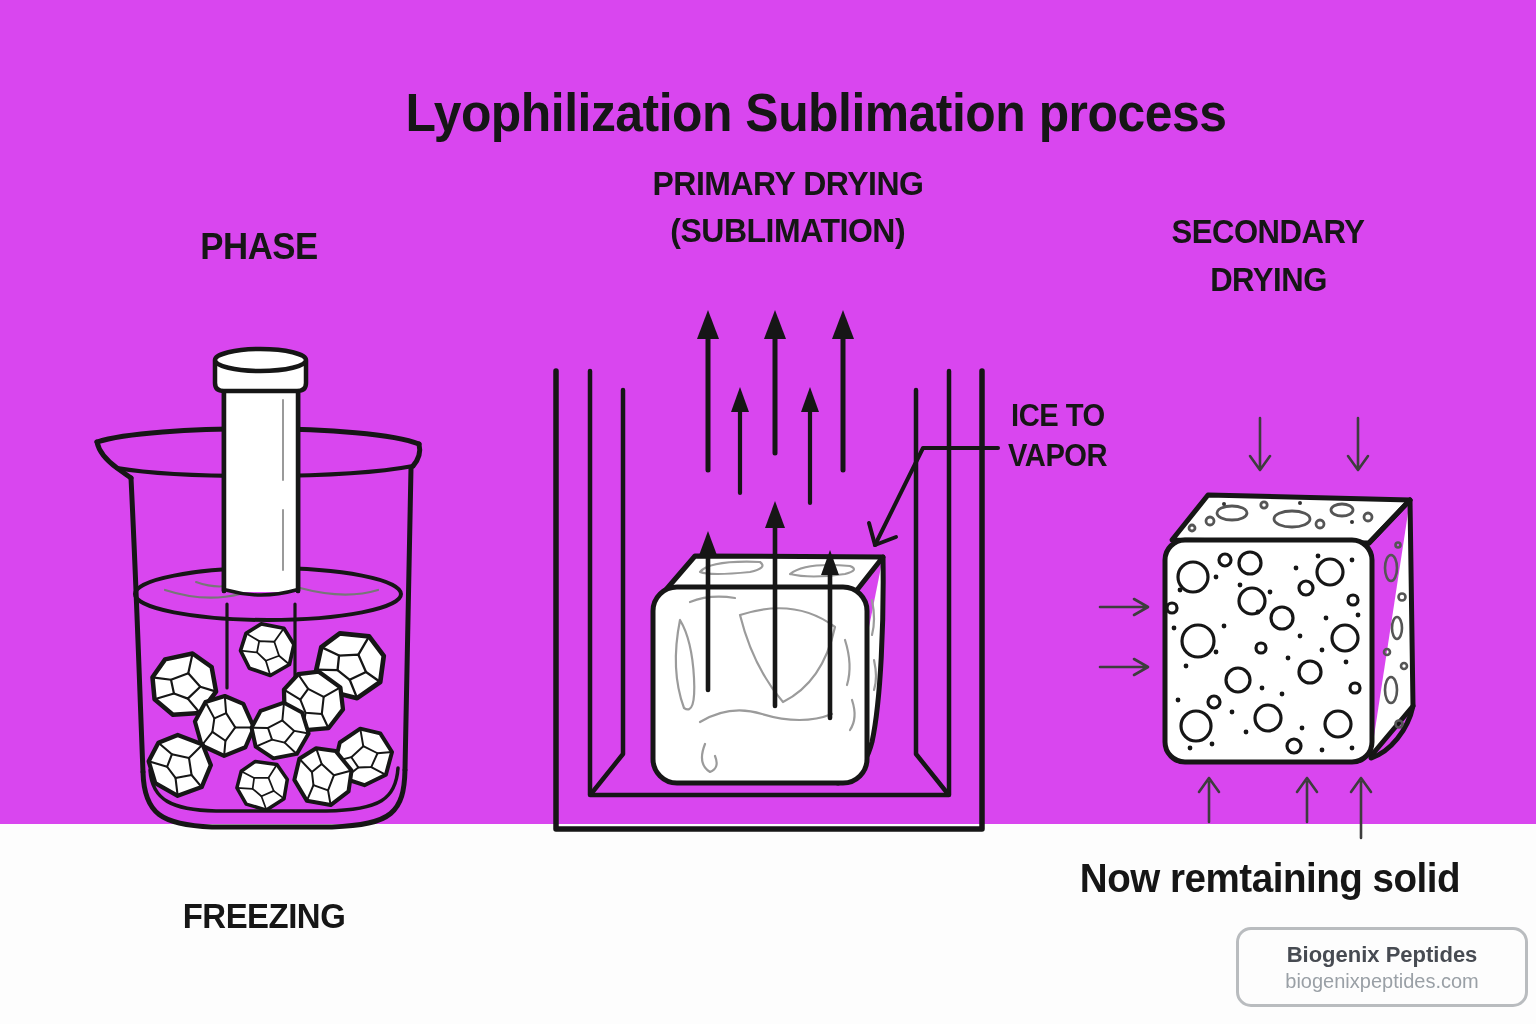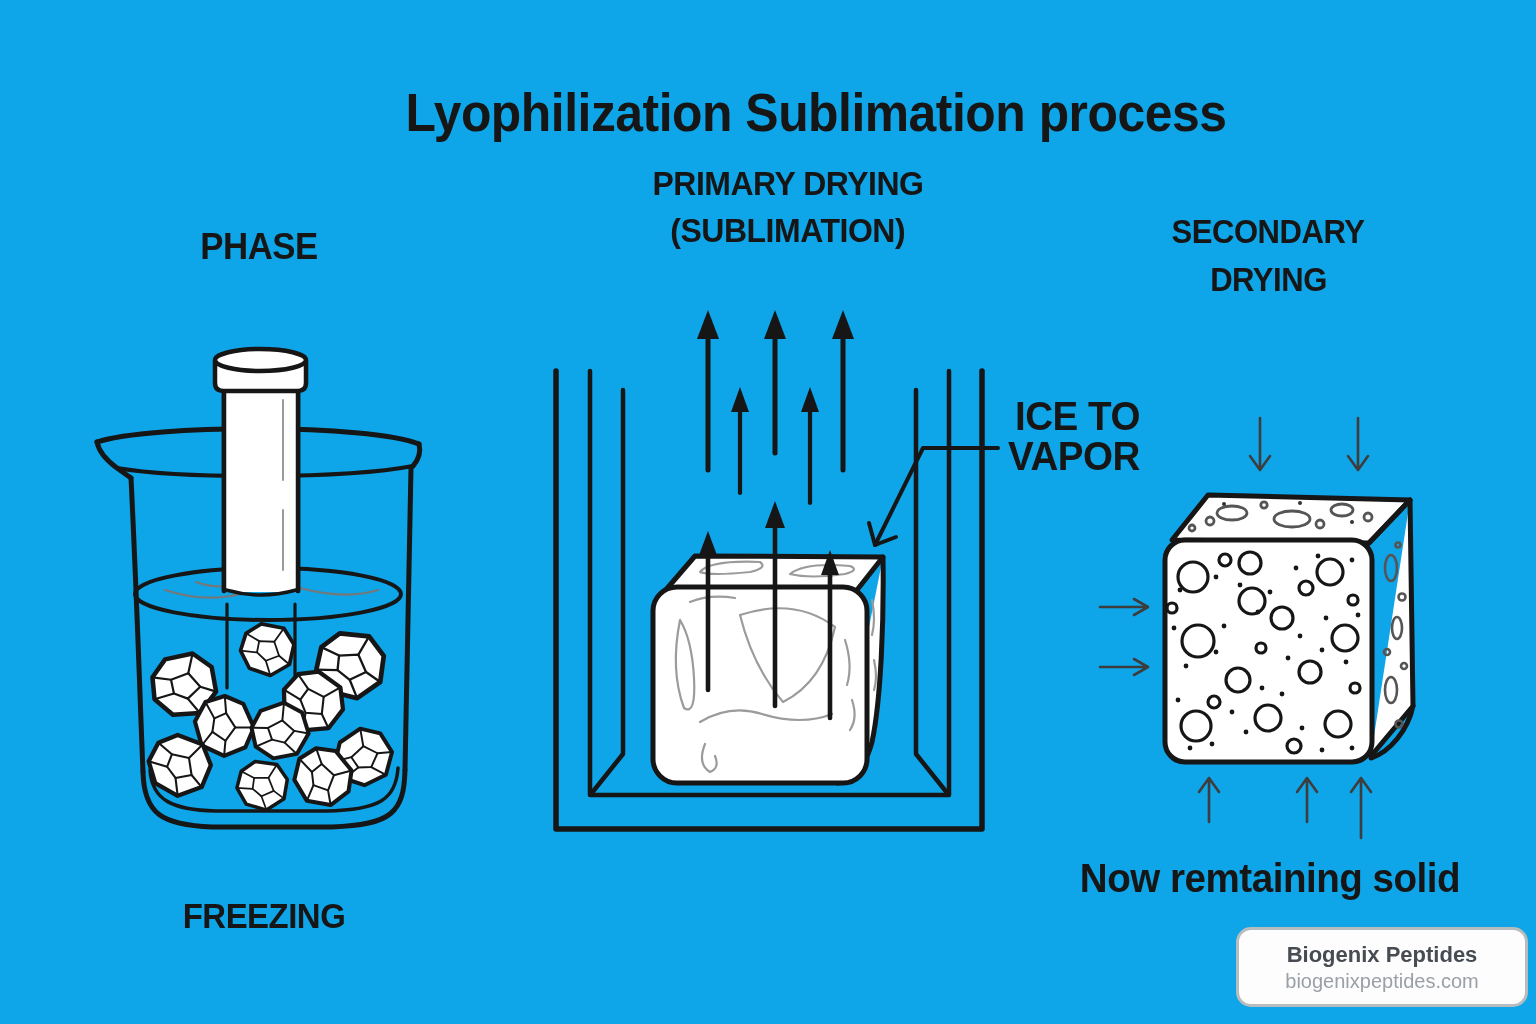--- a/index.html
+++ b/index.html
@@ -1,29 +1,29 @@
 <!DOCTYPE html>
 <html><head>
 <meta charset="utf-8">
 <style>
   * { margin:0; padding:0; box-sizing:border-box; }
   html,body { width:1536px; height:1024px; overflow:hidden; }
   body { background:#fdfdfd; font-family:"Liberation Sans", sans-serif; }
-  #stage { position:relative; width:1536px; height:1024px; background:#0ea5e9; }
+  #stage { position:relative; width:1536px; height:824px; background:#d946ef; }
   #artwork { position:absolute; left:0; top:0; }
 
   .label { position:absolute; color:#161616; font-weight:bold; white-space:nowrap; }
   .centered { transform:translateX(-50%); text-align:center; }
   .condense { display:inline-block; transform:scaleX(0.94); transform-origin:center top; letter-spacing:-0.5px; }
 
   #title        { left:816px; top:82px;  font-size:53px; }
   #primary-lbl  { left:788px; top:160px; font-size:34px; line-height:47px; }
   #phase-lbl    { left:259px; top:226px; font-size:37px; }
   #secondary-lbl{ left:1268px;top:208px; font-size:33px; line-height:48px; }
-  #ice-vapor-lbl{ left:1008px;top:396px; font-size:41px; line-height:40px; text-align:right; }
+  #ice-vapor-lbl{ left:1008px;top:396px; font-size:31px; line-height:40px; text-align:center; }
   #freezing-lbl { left:264px; top:896px; font-size:35px;text-align:right; }
   #solid-lbl    { left:1270px;top:855px; font-size:41px; }
 
   #badge { position:absolute; left:1236px; top:927px; width:292px; height:80px;
            background:#fdfdfd; border:3px solid #b9bcbf; border-radius:15px;
            display:flex; flex-direction:column; align-items:center; justify-content:center; gap:2px; }
   #badge .badge-name { font-size:22px; font-weight:bold; color:#474b52; }
   #badge .badge-url  { font-size:20px; color:#9aa0a6; }
 </style>
 </head>

